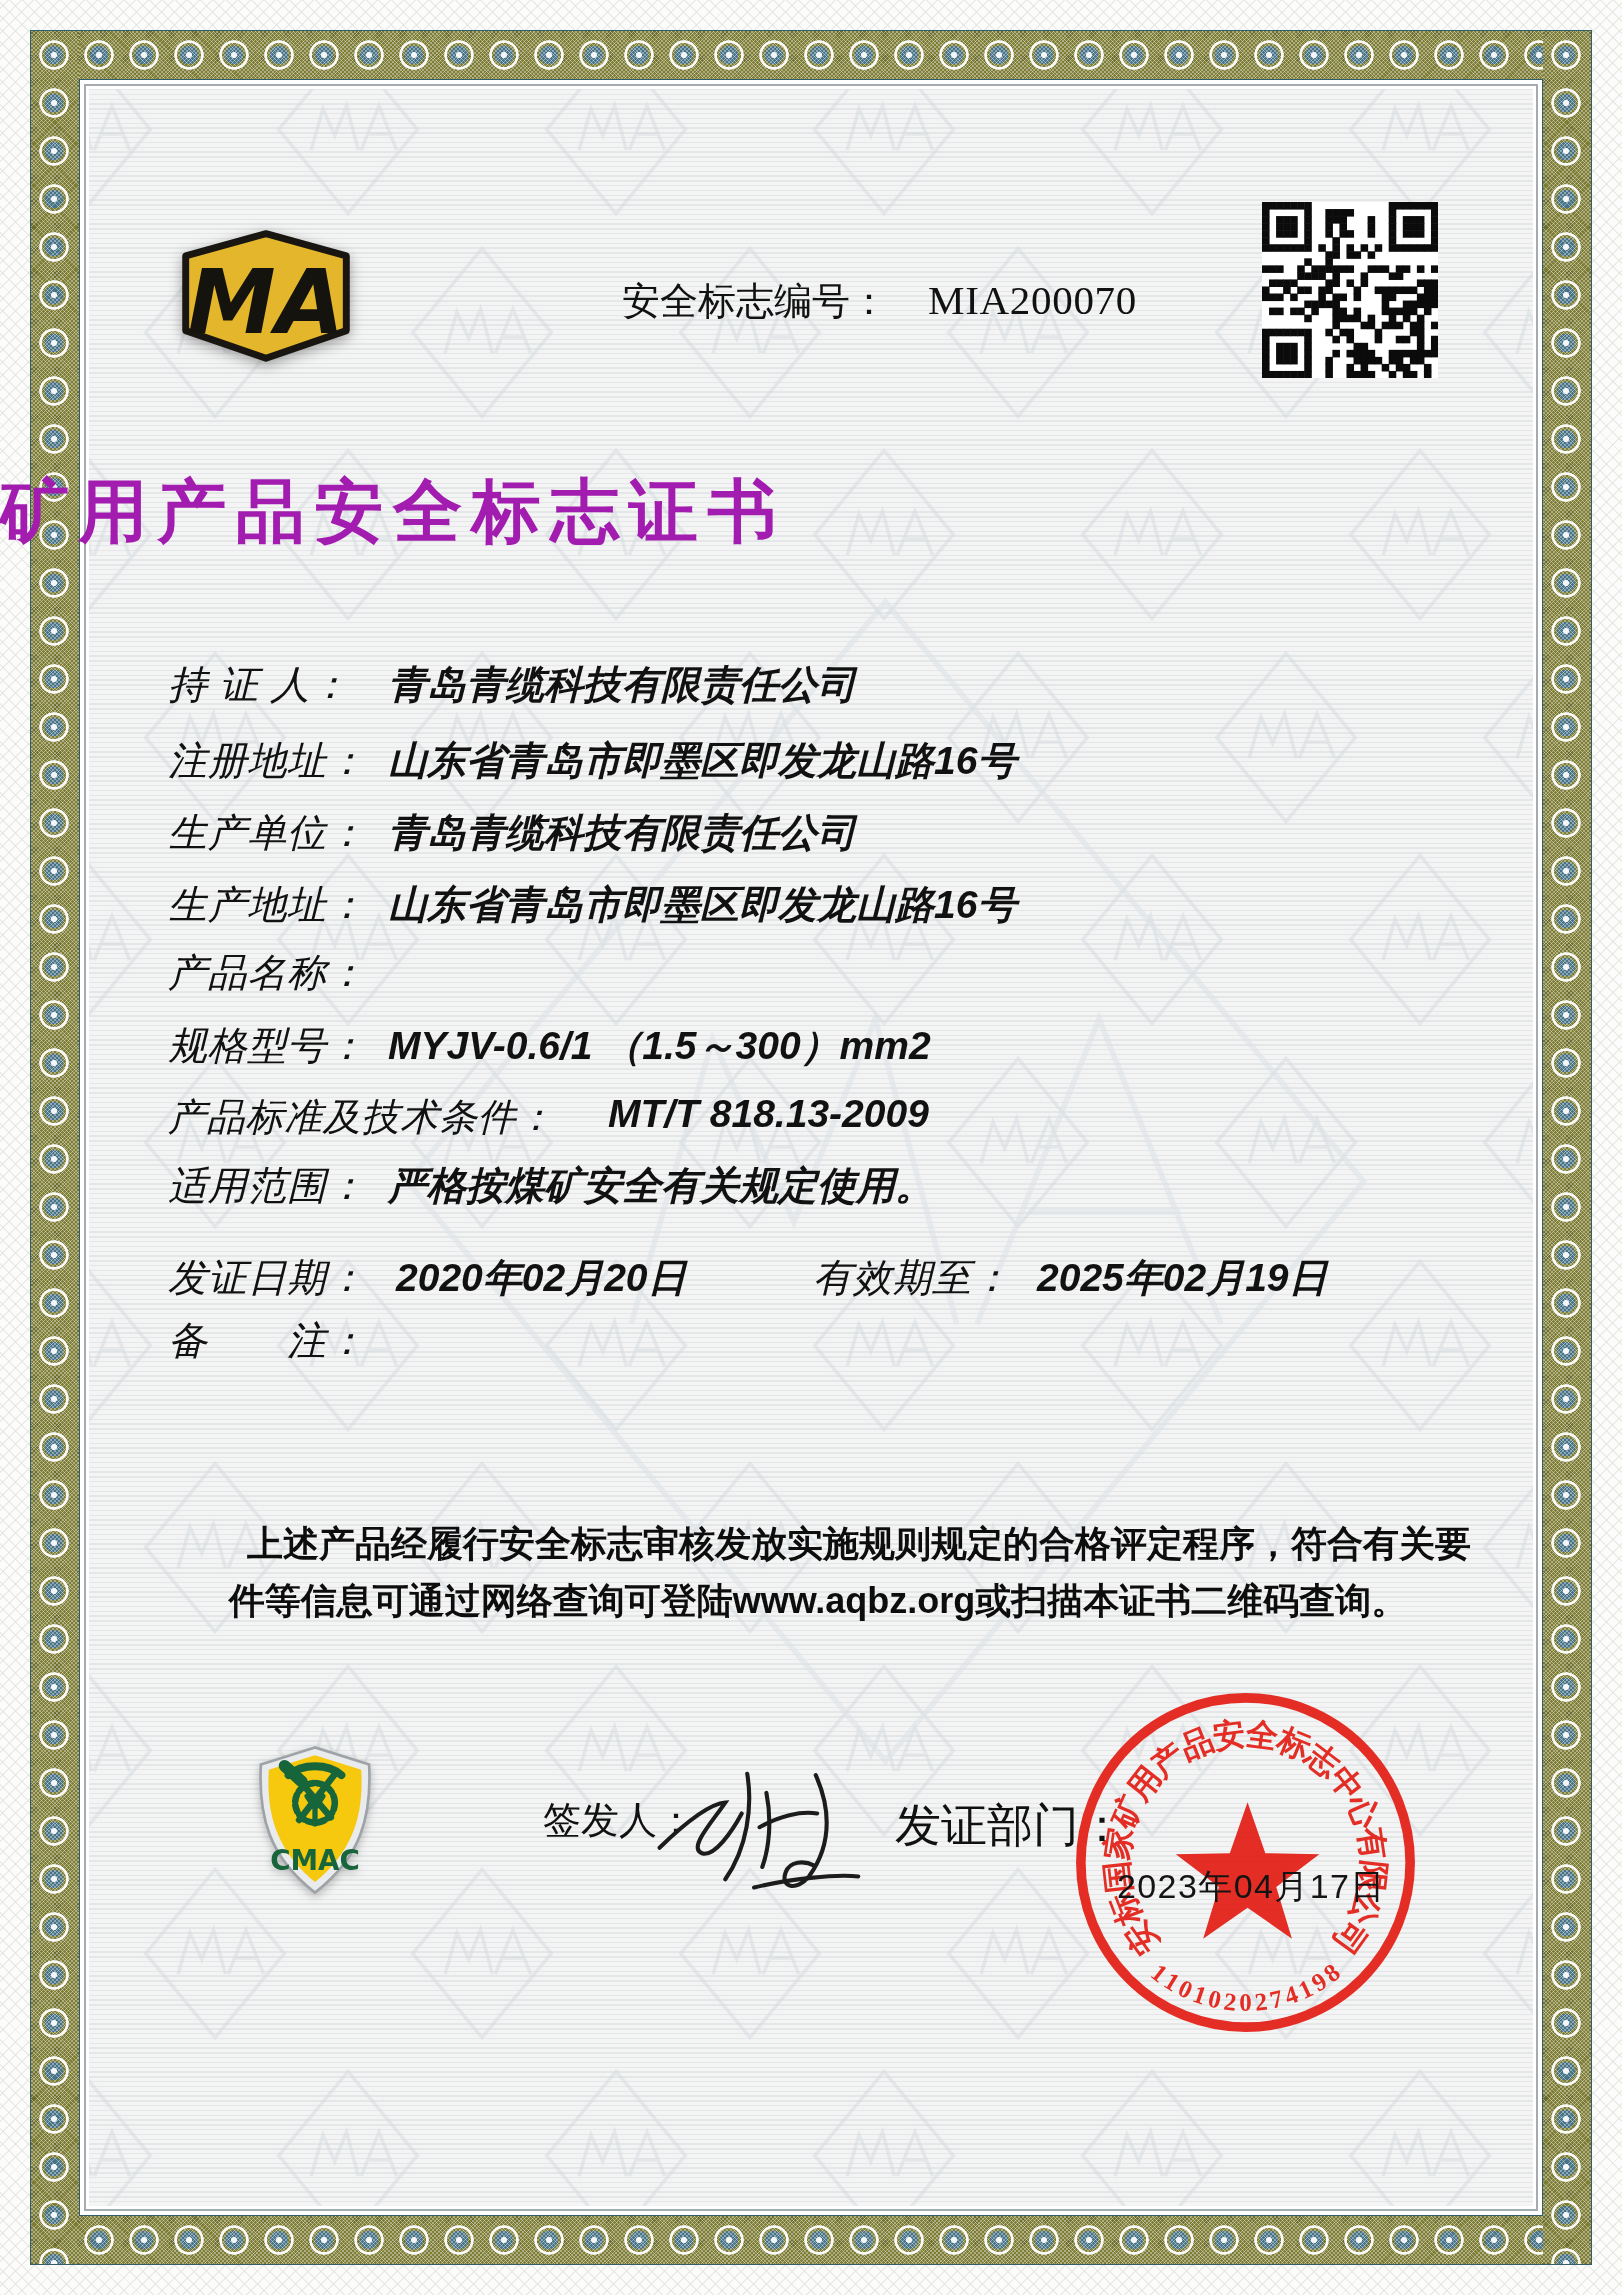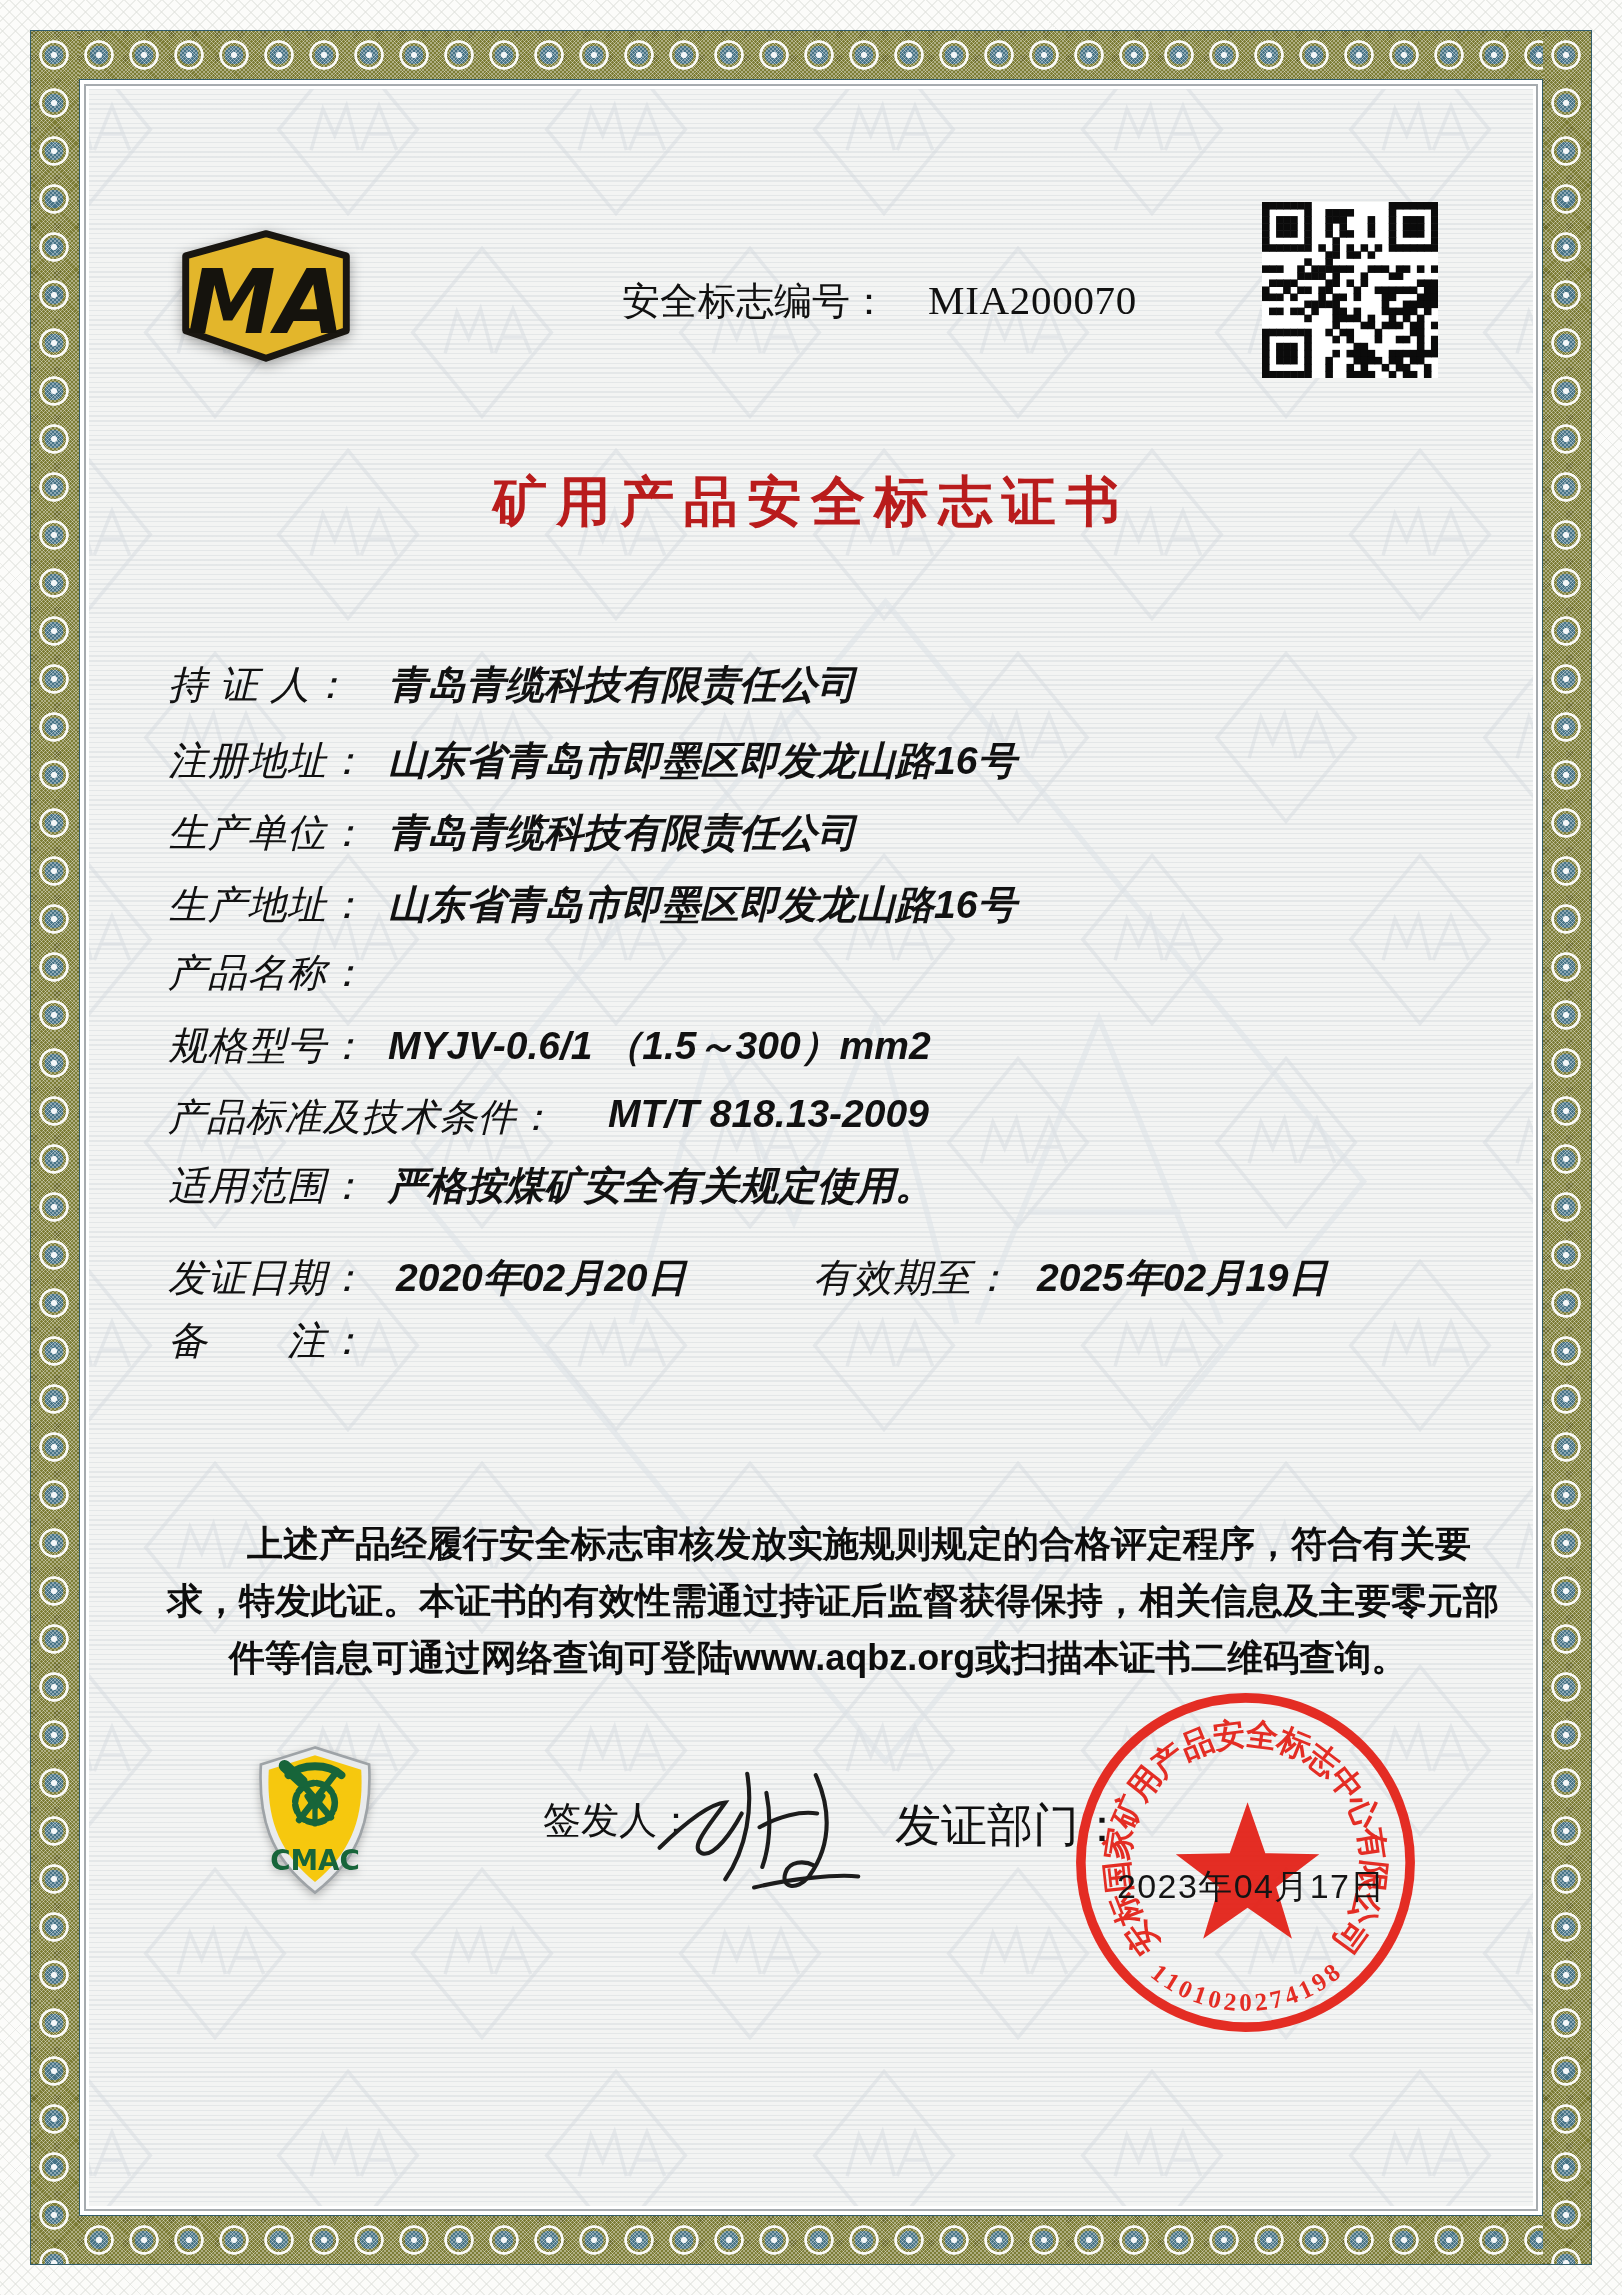--- a/index.html
+++ b/index.html
@@ -29,22 +29,22 @@
     background-image:repeating-linear-gradient(180deg,rgba(213,218,221,.5) 0 1.4px,rgba(0,0,0,0) 1.4px 4.8px);}
   #wm{position:absolute;inset:0;overflow:hidden;}
   .wm{position:absolute;}
   .content{position:absolute;inset:0;z-index:30;}
 
   .ma-logo{position:absolute;left:176px;top:224px;width:180px;height:144px;
            filter:drop-shadow(0 4.8px 6.2px rgba(0,0,0,.35));}
   .number-row{position:absolute;left:622px;top:276px;font-size:38px;display:flex;align-items:baseline;white-space:pre;}
   .number-row .num{font-family:"Liberation Serif",serif;font-size:41px;margin-left:40px;letter-spacing:0.7px;}
   .qr{position:absolute;left:1262px;top:202px;width:176px;height:176px;background:#fff;}
-  .title{position:absolute;left:0;right:0;top:466px;margin:0;text-align:center;
-         font-family:"Liberation Serif",serif;font-weight:900;font-size:54px;letter-spacing:9.6px;color:#b91c1c;}
+  .title{position:absolute;left:0;right:0;top:466px;margin:0;
+         font-family:"Liberation Serif",serif;font-weight:900;font-size:69px;letter-spacing:9.6px;color:#a21caf;}
 
   .row{position:absolute;left:168px;right:89px;height:40px;font-size:39px;white-space:pre;font-style:italic;}
   .row .lbl{position:absolute;left:0;top:0;font-weight:500;letter-spacing:0.7px;}
   .row .val{position:absolute;left:220px;top:0;font-weight:700;}
   .row-std .lbl{font-size:38px;}
   .row-std .val{left:440px;}
   .date-row .val{left:228px;}
   .date-row .lbl2{left:645px;}
   .date-row .val2{left:869px;}
 
@@ -901,21 +901,20 @@
       <span class="val val2">2025年02月19日</span>
     </div>
 
     <div class="row" style="top:1314px">
       <span class="lbl">备　　注：</span>
       <span class="val"></span>
     </div>
 
     <div class="statement">
       <div class="s-line s-first">上述产品经履行安全标志审核发放实施规则规定的合格评定程序，符合有关要</div>
-      <div class="s-line">求，特发此证。本证书的有效性需通过持证后监督获得保持，相关信息及主要零元部</div>
       <div class="s-line">件等信息可通过网络查询可登陆www.aqbz.org或扫描本证书二维码查询。</div>
     </div>
 
     <svg class="cmac" viewBox="0 0 100 116">
       <path d="M50,3 L9,16 C7,55 15,86 50,113 C85,86 93,55 91,16 Z" fill="#e9ebec" stroke="#9ea3a7" stroke-width="2"></path>
       <path d="M50,9 L15,20 C13,54 21,81 50,105 C79,81 87,54 85,20 Z" fill="#f6c80e"></path>
       <g stroke="#17653a" fill="none" stroke-linecap="round">
         <circle cx="50" cy="45" r="15" stroke-width="5" stroke-dasharray="5 3"></circle>
         <path d="M30,24 C40,15 60,15 70,24" stroke-width="6"></path>
         <path d="M66,22 L38,58" stroke-width="5"></path>

